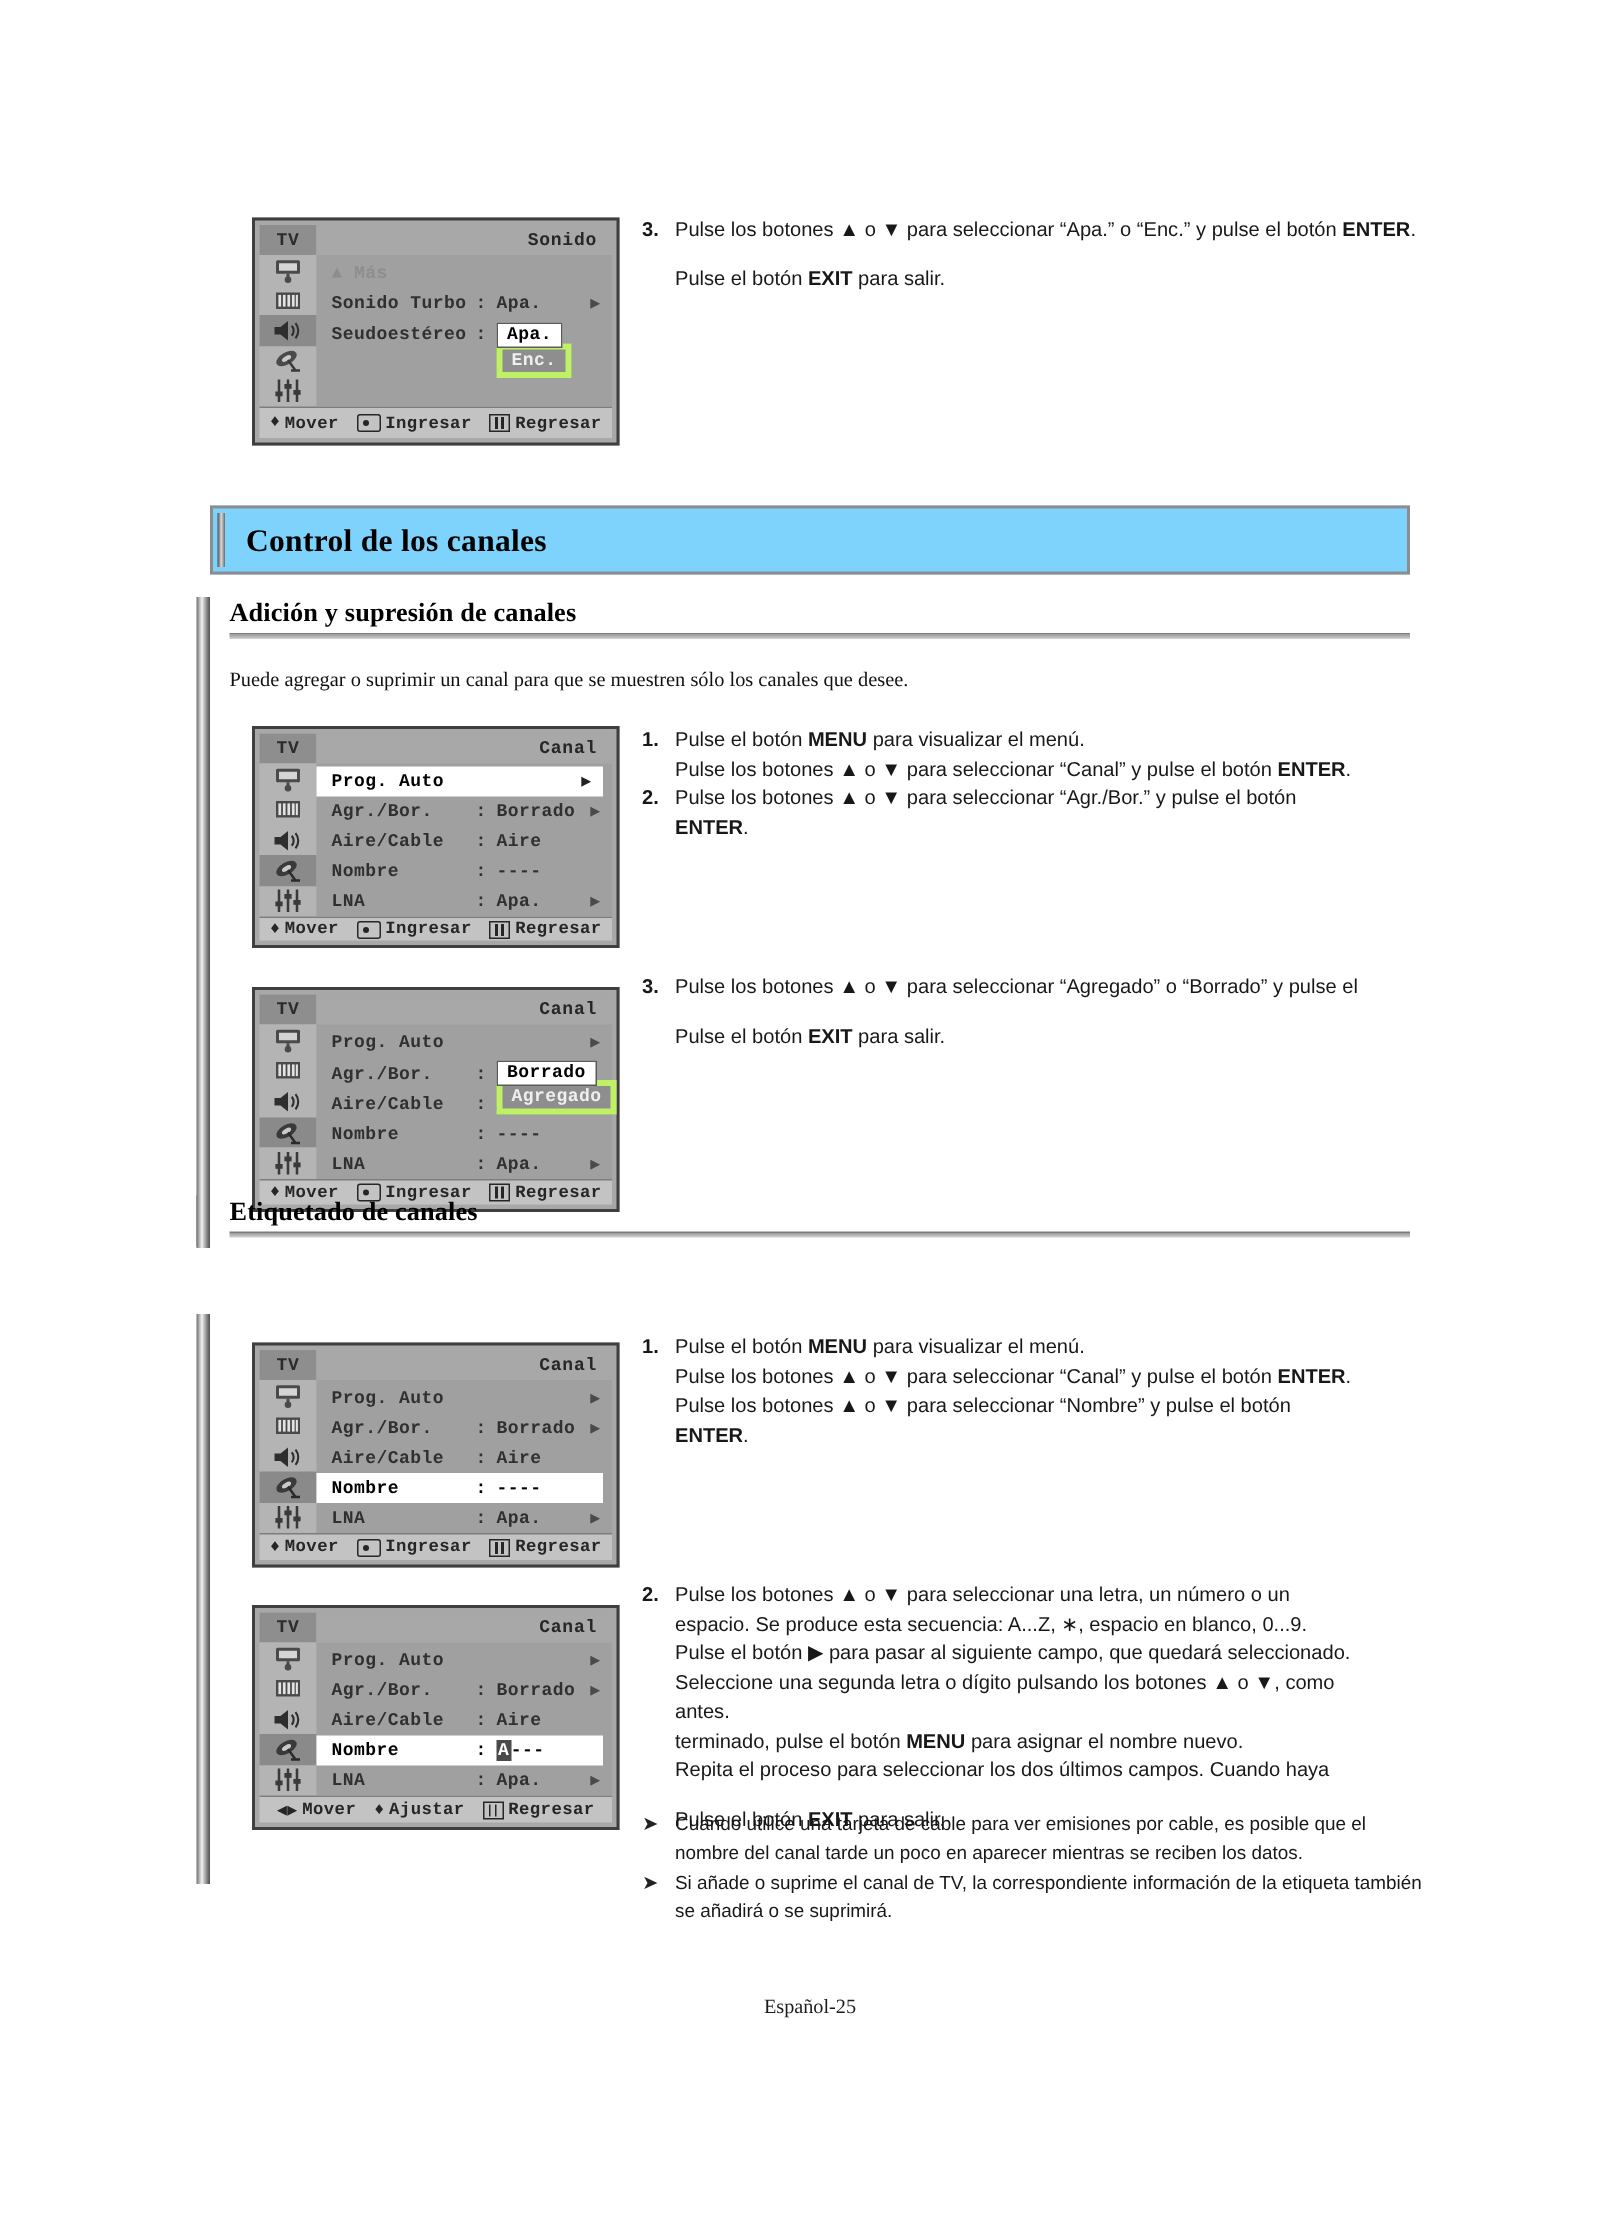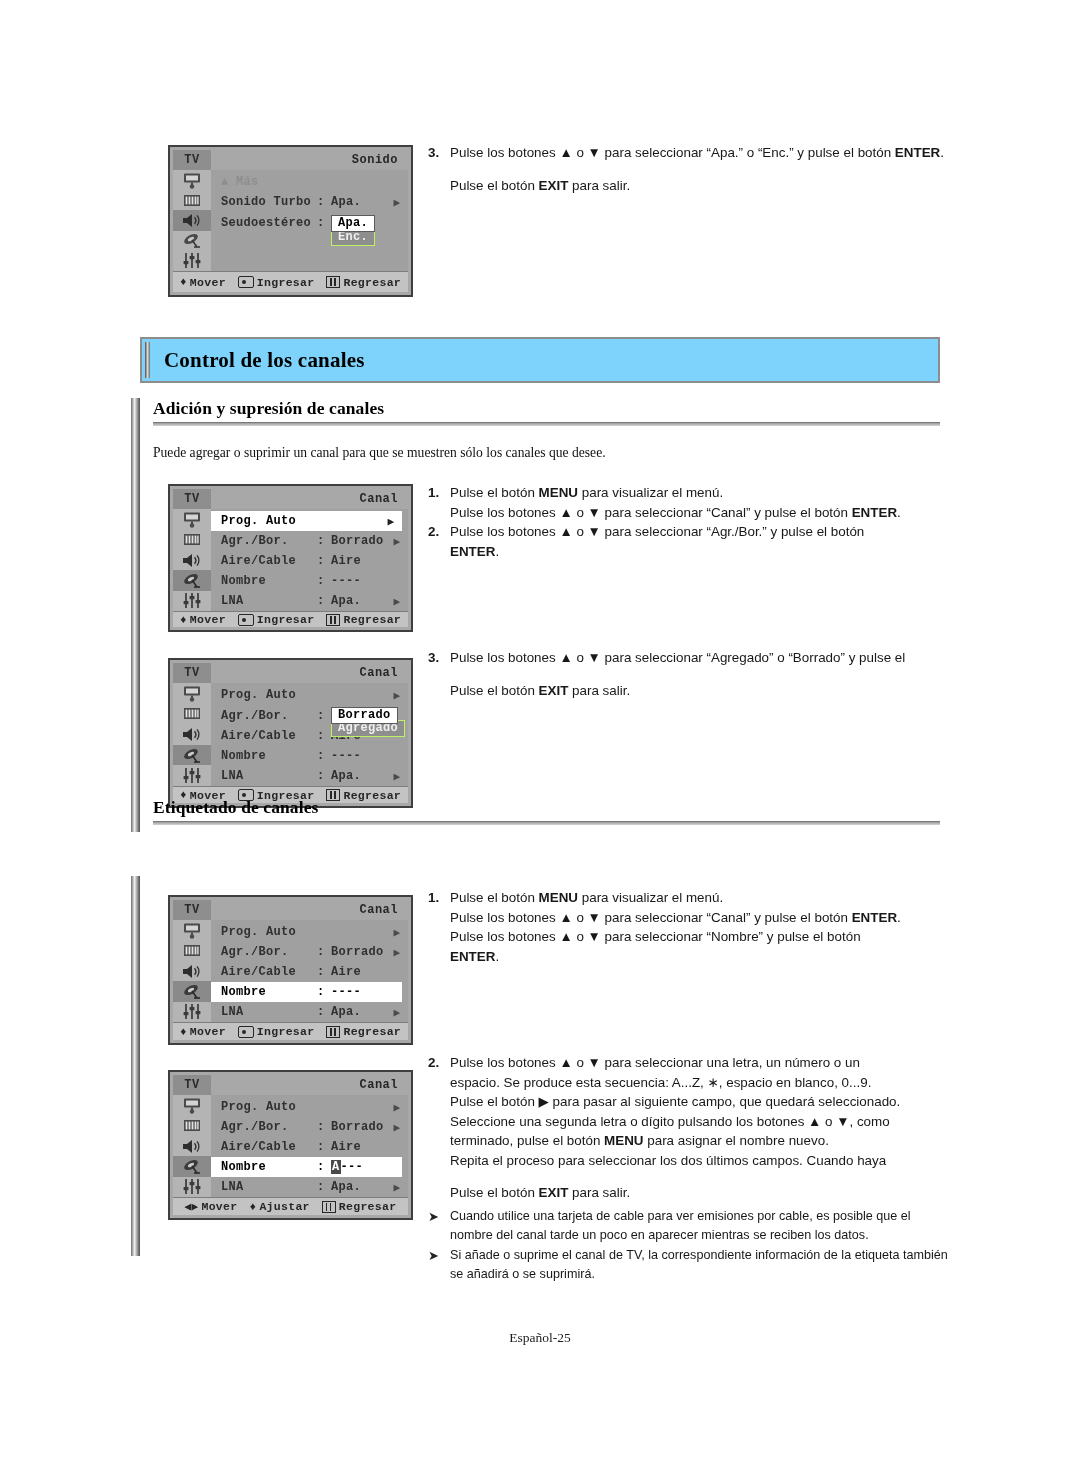--- a/index.html
+++ b/index.html
@@ -122,21 +122,21 @@
     line-height: 15px;
     position: relative;
     z-index: 3;
   }
   .val-box-alt {
     position: absolute;
     background: #8e8e8e;
     color: #efefef;
     padding: 0 6px;
     font-weight: bold;
-    border: 1px solid #bef264;
+    border: 4px solid #bef264;
     line-height: 15px;
     font-size: 12px;
     z-index: 2;
   }
   .char-sel {
     background: #4a4a4a;
     color: #ffffff;
     padding: 0 1px;
   }
 
@@ -847,20 +847,21 @@
 </div>
 
 <div class="instr" style="left:428px; top:1053px; width:520px;">
   <div class="step">
     <div class="step-num">2.</div>
     <div class="step-txt">
       <div>Pulse los botones ▲ o ▼ para seleccionar una letra, un número o un</div>
       <div>espacio. Se produce esta secuencia: A...Z, ∗, espacio en blanco, 0...9.</div>
       <div>Pulse el botón ▶ para pasar al siguiente campo, que quedará seleccionado.</div>
       <div>Seleccione una segunda letra o dígito pulsando los botones ▲ o ▼, como</div>
+      <div>antes.</div>
       <div><span>terminado, pulse el botón </span><b>MENU</b><span> para asignar el nombre nuevo.</span></div>
       <div>Repita el proceso para seleccionar los dos últimos campos. Cuando haya</div>
     </div>
   </div>
   <div class="gap"></div>
   <div class="plain">
     <span>Pulse el botón </span><b>EXIT</b><span> para salir.</span>
   </div>
 </div>
 

